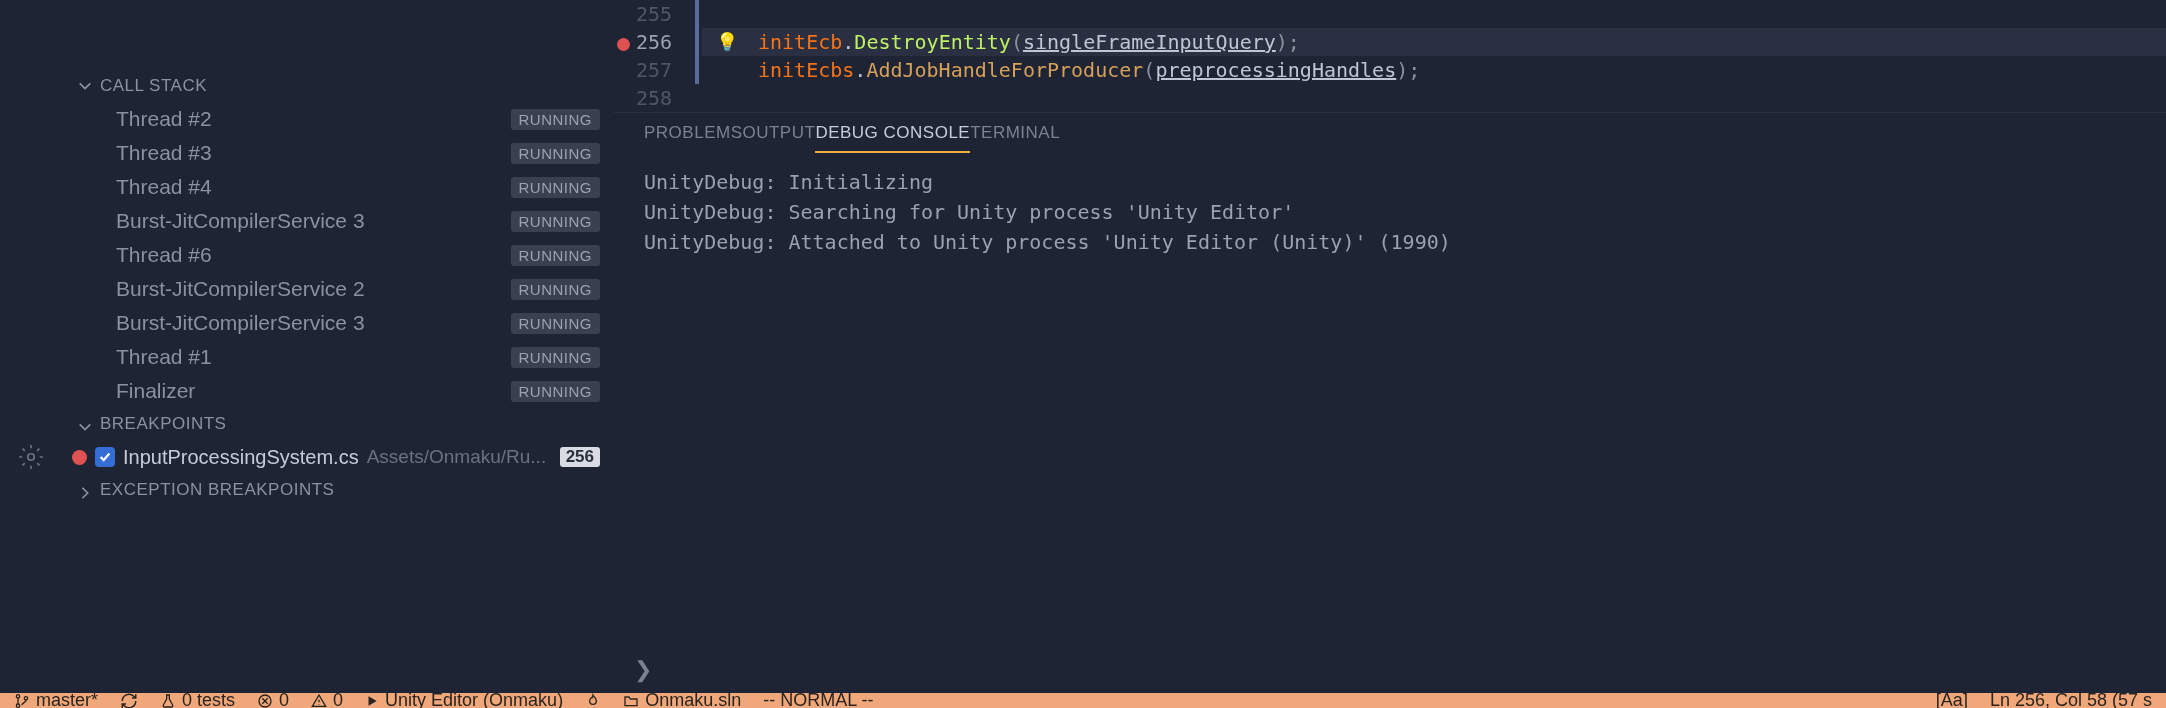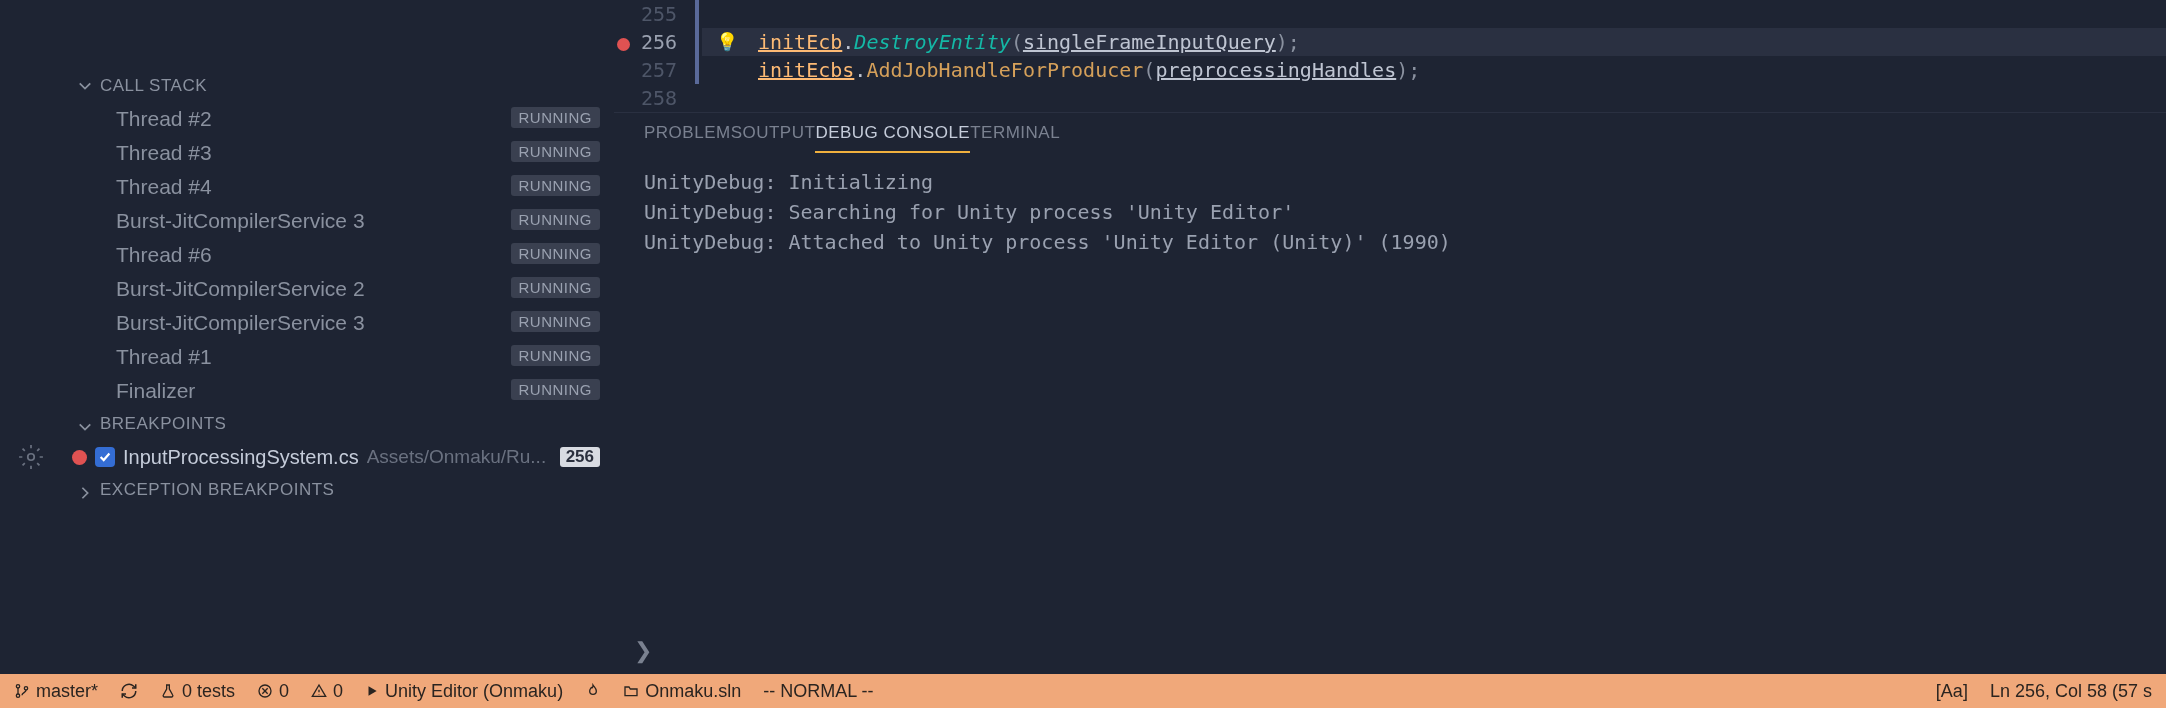--- a/index.html
+++ b/index.html
@@ -37,21 +37,21 @@
   cursor: pointer;
 }
 .section-header.sub { padding-left: 78px; align-items: flex-end; }
 .chevron {
   margin-right: 8px;
   display: inline-flex;
   align-items: center;
 }
 .thread-row {
   display: flex;
-  align-items: flex-start;
+  align-items: center;
   padding: 5px 14px 5px 116px;
   justify-content: space-between;
   cursor: pointer;
 }
 .thread-name { color: #8a919f; font-size: 21px; }
 .status-badge {
   background: #3a4050;
   color: #9aa1b0;
   font-size: 15px;
   padding: 2px 8px;
@@ -87,33 +87,33 @@
   flex-direction: column;
   min-width: 0;
 }
 .editor {
   display: flex;
   font-family: "SF Mono", Menlo, Consolas, monospace;
   font-size: 20px;
   background: #1e2433;
 }
 .gutter-bp { width: 22px; padding-top: 2px; }
-.gutter-ln { width: 56px; text-align: center; color: #4e5668; padding-right: 10px; line-height: 28px; }
+.gutter-ln { width: 56px; text-align: left; color: #4e5668; padding-right: 10px; line-height: 28px; }
 .gutter-ln .active { color: #9aa1b0; }
 .gutter-bar { width: 10px; position: relative; }
 .gutter-bar::before {
   content: ""; position: absolute; left: 3px; top: 0; width: 4px; height: 84px; background: #5a6a9a;
 }
 .code-area { flex: 1; line-height: 28px; position: relative; }
 .code-line { height: 28px; white-space: pre; padding-left: 56px; }
 .code-line.hl { background: #2a3041; }
 .bulb { position: absolute; left: 14px; top: 28px; color: #f0c93e; font-size: 18px; }
-.tok-var { color: #fdba74; text-decoration: underline; }
+.tok-var { color: #f97316; }
 .tok-dot { color: #bfc5d2; }
-.tok-fn { color: #14b8a6; font-style: italic; }
+.tok-fn { color: #bef264; }
 .tok-fn2 { color: #d5a05a; }
 .tok-p { color: #8a919f; }
 .tok-arg { color: #bfc5d2; text-decoration: underline; }
 .bp-gutter-dot {
   width: 13px; height: 13px; border-radius: 50%; background: #e05252;
   margin: 36px 0 0 3px;
 }
 .panel {
   flex: 1;
   display: flex;
@@ -138,21 +138,21 @@
   line-height: 30px;
   white-space: pre;
   flex: 1;
 }
 .console-input {
   padding: 6px 20px 10px 20px;
   color: #7a8190;
   font-size: 22px;
 }
 .statusbar {
-  height: 34px;
+  height: 15px;
   background: #f0a87a;
   color: #2a2420;
   display: flex;
   align-items: center;
   font-size: 18px;
   padding: 0 14px;
   gap: 22px;
 }
 .sb-item { display: inline-flex; align-items: center; gap: 6px; cursor: pointer; }
 .sb-spacer { flex: 1; }

